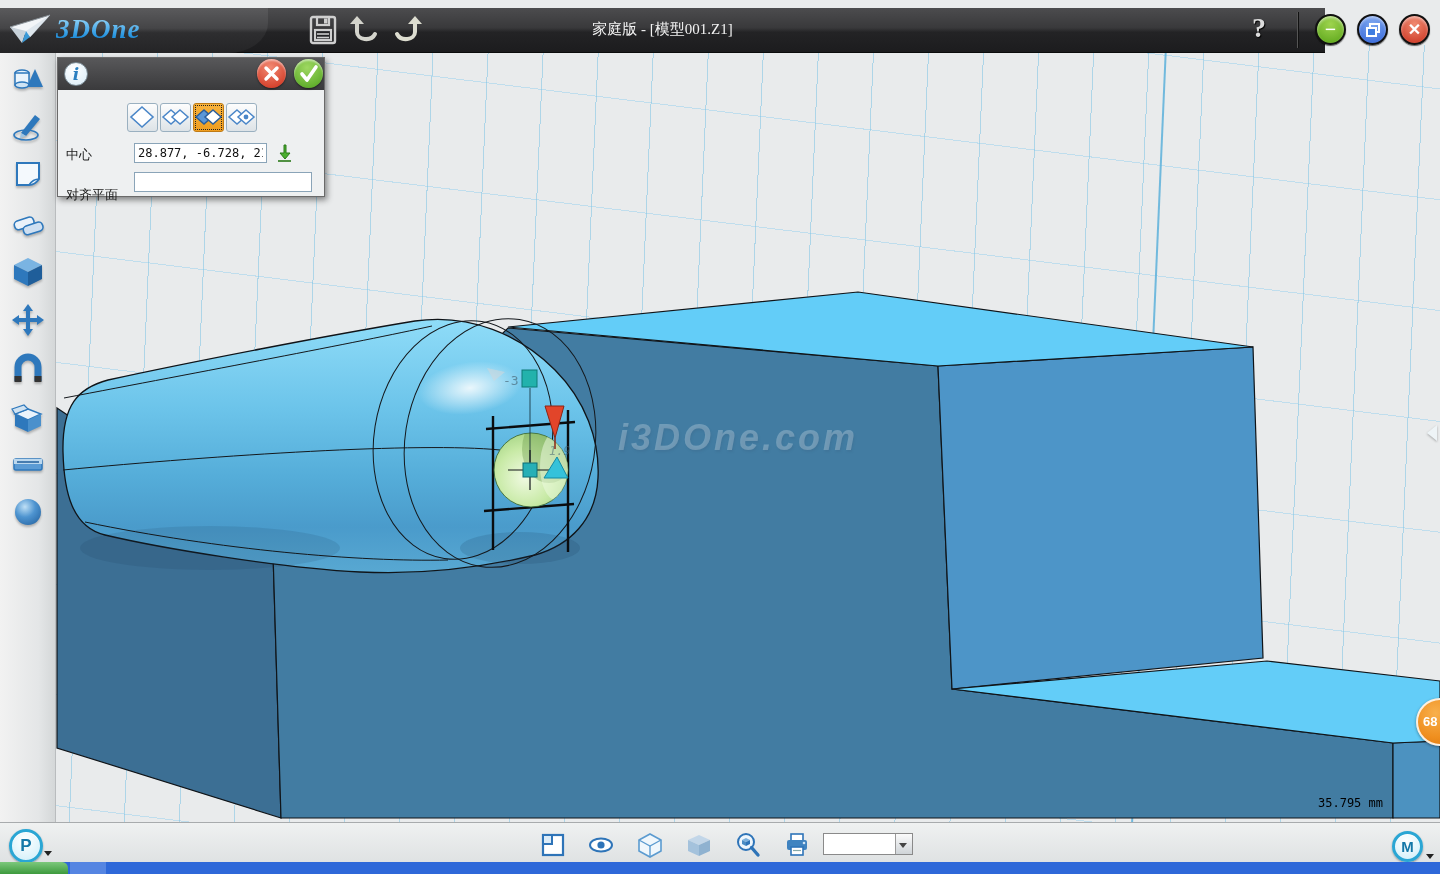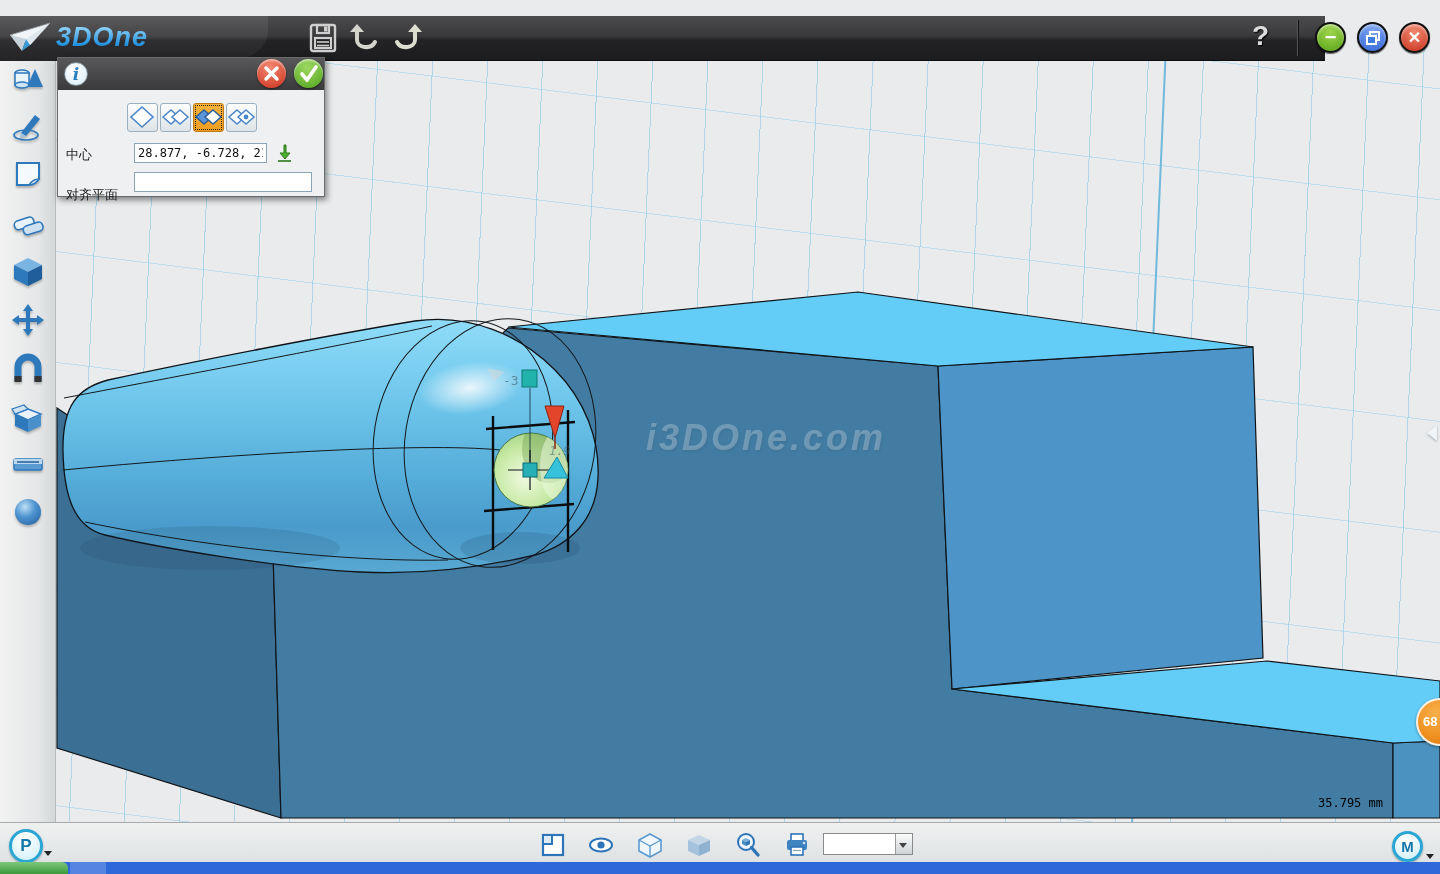--- a/index.html
+++ b/index.html
@@ -1,22 +1,22 @@
 <!DOCTYPE html>
 <html><head>
 <meta charset="utf-8">
 <style>
   * { margin:0; padding:0; box-sizing:border-box; }
   html,body { width:1440px; height:874px; overflow:hidden; font-family:"Liberation Sans", sans-serif; background:#e9ebec; }
   .abs { position:absolute; }
 
   
-  #titlebar { position:absolute; left:0; top:16px; width:1325px; height:45px;
+  #titlebar { position:absolute; left:0; top:8px; width:1325px; height:45px;
     background:linear-gradient(#4c4c4e 0%, #39393b 45%, #232325 55%, #1c1c1e 100%);
-    border-bottom:1px solid #0c0c0c; z-index:60; }
+    border-bottom:1px solid #0c0c0c; z-index:60;font-family:Liberation Serif, serif; }
   #logo-area { position:absolute; left:0; top:0; width:268px; height:45px;
     background:linear-gradient(#5a5a5c 0%, #454547 45%, #2e2e30 55%, #242426 100%);
     border-bottom-right-radius:40px 30px; }
   #logo-text { position:absolute; left:56px; top:6px; font-size:27px; font-style:italic; font-weight:bold;
     letter-spacing:1px; background:linear-gradient(#aee4ff, #2795e0 70%, #1470b8);
     -webkit-background-clip:text; background-clip:text; color:transparent;
     text-shadow:0 0 1px rgba(40,140,220,0.0); }
   .tb-icon { position:absolute; top:6px; width:32px; height:32px; cursor:pointer; }
   #title-text { position:absolute; left:0; right:0; top:12px; text-align:center; color:#f2f2f2; font-size:15px; }
   #help-q { position:absolute; left:1252px; top:4px; color:#dcdcdc; font-size:28px; font-weight:bold;
@@ -39,21 +39,21 @@
   
   #viewport { position:absolute; left:0; top:45px; width:1440px; height:777px; overflow:hidden;
     background:#e9ebec; z-index:10; }
   #grid { position:absolute; inset:-60px;
     background-image:
       repeating-linear-gradient(92.5deg, rgba(125,195,228,0.55) 0 1px, transparent 1px 55px),
       repeating-linear-gradient(187deg, rgba(150,208,238,0.5) 0 1px, transparent 1px 110px); }
   #grid-axis { position:absolute; left:1148px; top:-20px; width:2px; height:820px;
     background:rgba(100,180,220,0.9); transform:rotate(2.5deg); }
   #scene { position:absolute; left:0; top:-45px; width:1440px; height:874px; pointer-events:none; }
-  #watermark { position:absolute; left:646px; top:372px; font-size:36px; font-style:italic; font-weight:bold;
+  #watermark { position:absolute; left:618px; top:372px; font-size:36px; font-style:italic; font-weight:bold;
     color:rgba(255,255,255,0.25); letter-spacing:3px; text-shadow:1px 2px 2px rgba(60,100,130,0.25); }
   #measure { position:absolute; left:1318px; top:751px; font-family:"DejaVu Sans Mono", monospace;
     font-size:12px; color:#000000; }
   #anno-offset { position:absolute; left:503px; top:328px; font-size:13px; color:rgba(70,100,115,0.65);
     font-family:"DejaVu Sans Mono", monospace;}
   #anno-radius { position:absolute; left:549px; top:399px; font-size:12px; color:rgba(70,100,115,0.55);
     font-family:"DejaVu Sans Mono", monospace;font-style:italic;}
   #badge-68 { position:absolute; left:1416px; top:653px; width:48px; height:48px; border-radius:50%;
     background:radial-gradient(circle at 40% 30%, #f8b04c, #ef8e1e 60%, #d97410);
     border:2px solid rgba(255,255,255,0.85); box-shadow:0 1px 3px rgba(0,0,0,0.4);
@@ -214,20 +214,21 @@
   </svg>
   <svg class="tb-icon" style="left:349px" viewBox="0 0 32 32">
     <path d="M8,8 L8,18 C8,26 22,28 26,20" fill="none" stroke="#d4d4cc" stroke-width="4" stroke-linecap="round"></path>
     <polygon points="1,10 15,10 8,2" fill="#d4d4cc"></polygon>
   </svg>
   <svg class="tb-icon" style="left:391px" viewBox="0 0 32 32">
     <path d="M24,8 L24,18 C24,26 10,28 6,20" fill="none" stroke="#ddddd0" stroke-width="4" stroke-linecap="round"></path>
     <polygon points="17,10 31,10 24,2" fill="#ddddd0"></polygon>
   </svg>
 
+  <div id="title-text">家庭版 - [模型001.Z1]</div>
   <div id="help-q">?</div>
   <div id="tb-sep"></div>
 
   <div class="winbtn" id="btn-min">−</div>
   <div class="winbtn" id="btn-rest">
     <span class="rest-sq" style="left:10px;top:7px"></span>
     <span class="rest-sq" style="left:7px;top:11px;background:#3f7de0"></span>
   </div>
   <div class="winbtn" id="btn-close">✕</div>
 </div>

